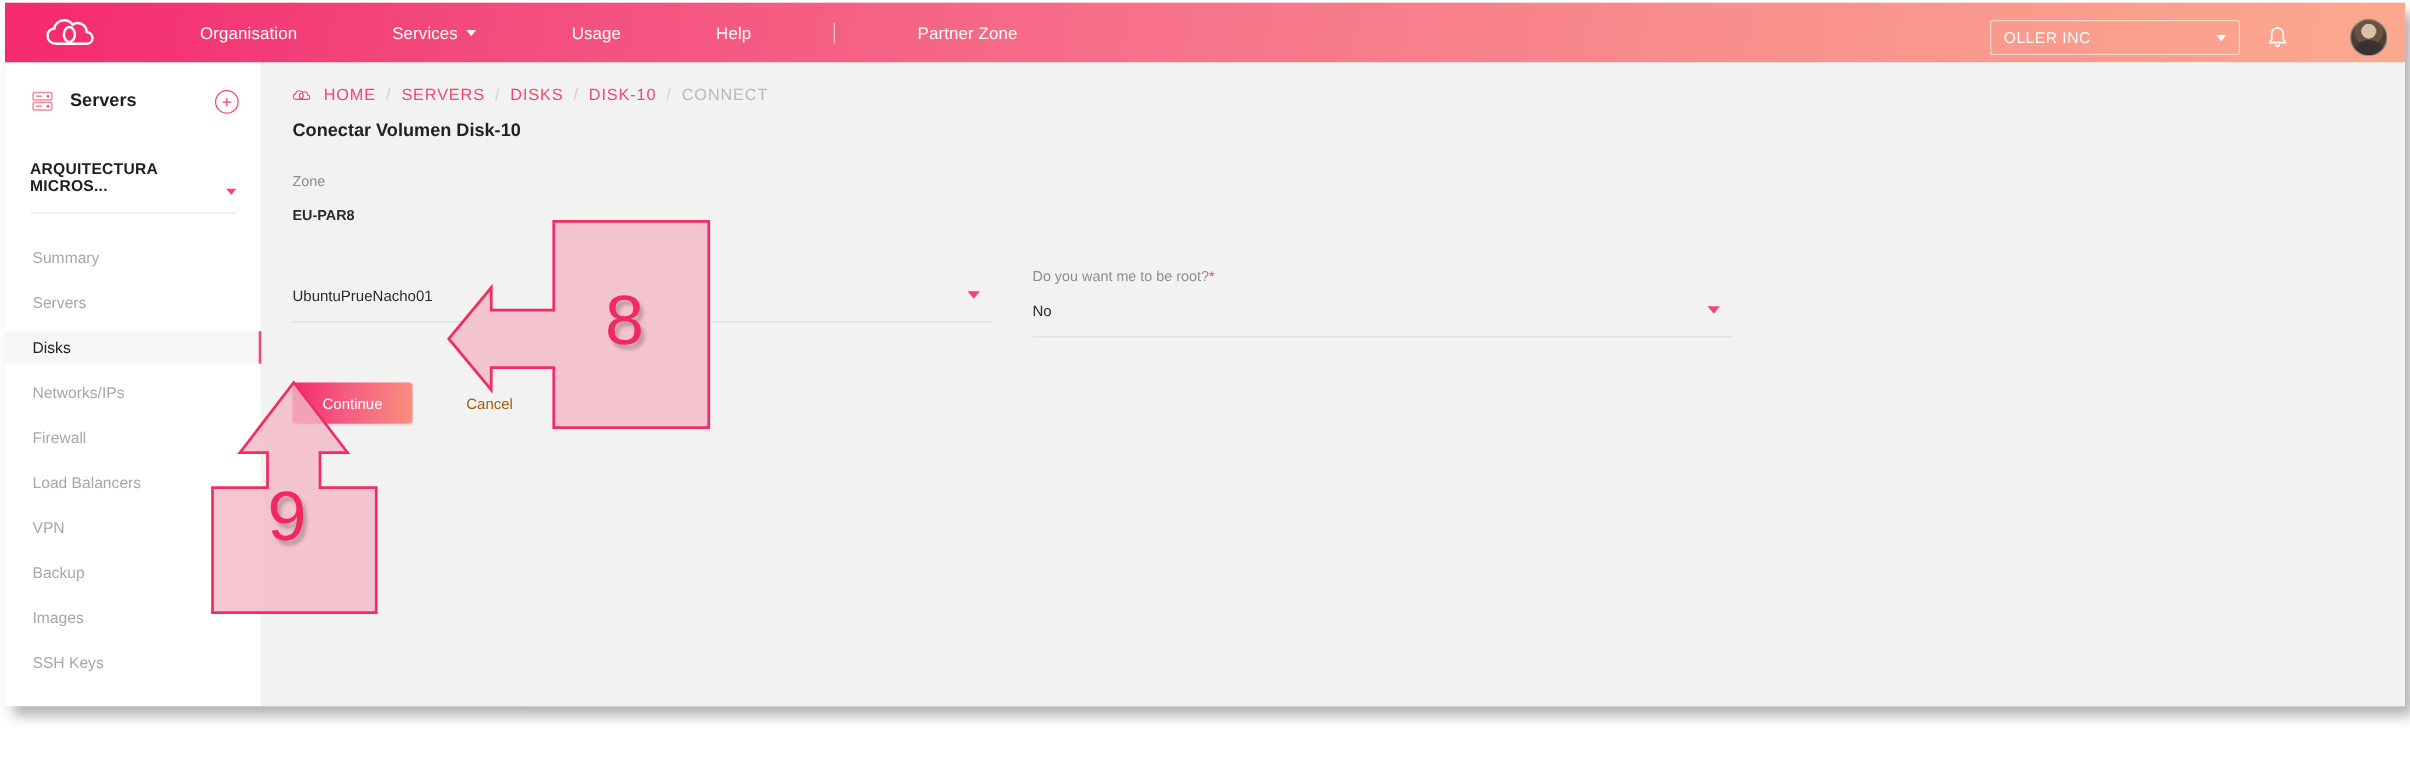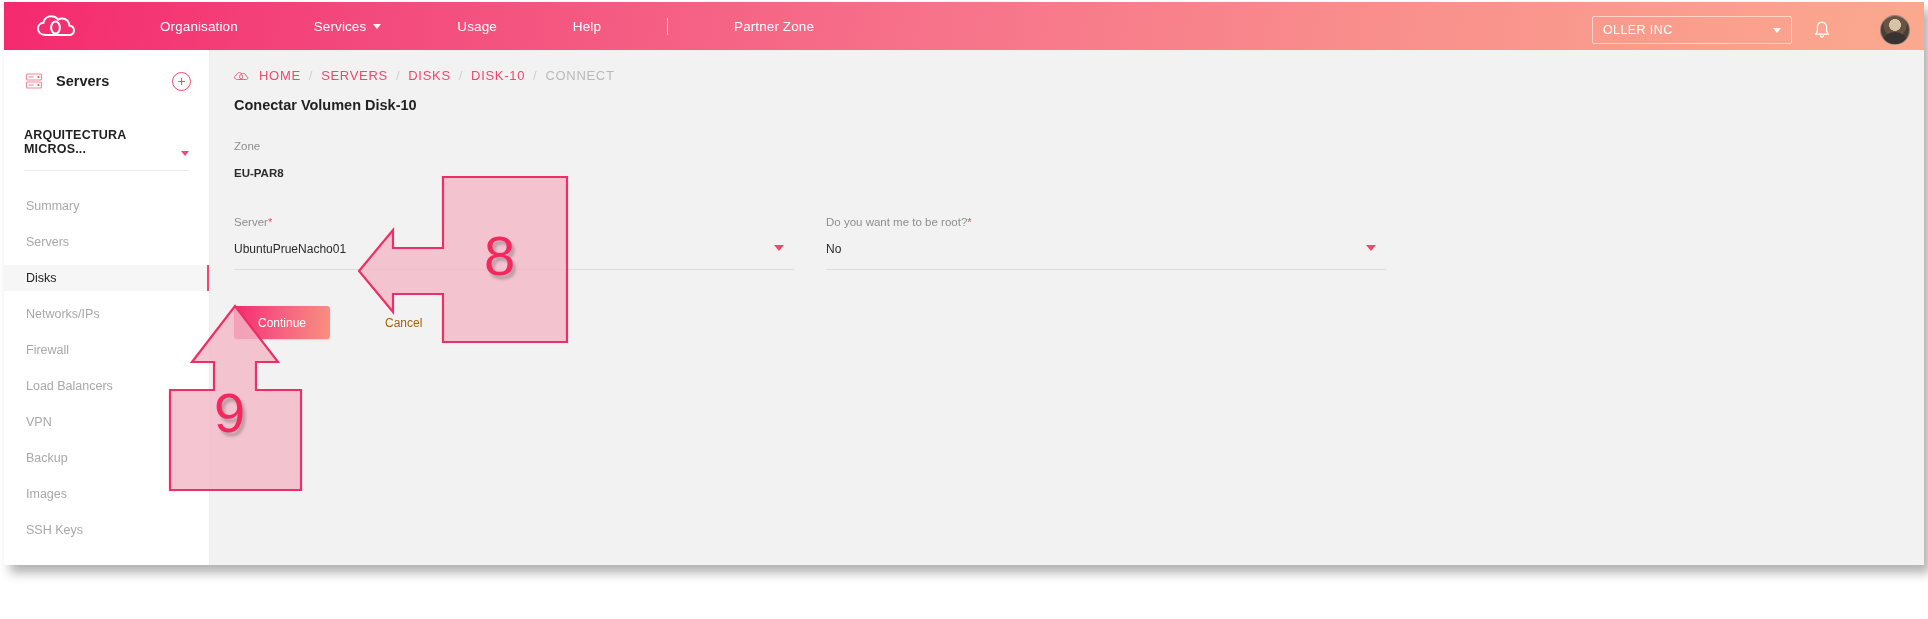--- a/index.html
+++ b/index.html
@@ -251,21 +251,21 @@
     width: 0; height: 0;
     border-left: 5px solid transparent;
     border-right: 5px solid transparent;
     border-top: 6px solid #f2466f;
   }
 
   .actions {
     display: flex; align-items: center;
     padding-left: 23px;
     margin-top: 36px;
-    gap: 12px;
+    gap: 0;
   }
   .btn-continue {
     width: 96px; height: 33px;
     border: none; border-radius: 3px;
     background: linear-gradient(95deg, #f3296f 0%, #f65c81 45%, #f9907f 100%);
     color: #ffffff;
     font-size: 12px;
     font-family: "Liberation Sans", sans-serif;
     cursor: pointer;
     box-shadow: 0 1px 2px rgba(0,0,0,0.12);
@@ -436,23 +436,20 @@
       <div class="page-title">Conectar Volumen Disk-10</div>
 
       <div class="zone-block">
         <div class="field-label">Zone</div>
         <div class="static-value">EU-PAR8</div>
       </div>
 
       <div class="form-row">
 
         <div class="form-field">
-          <div class="field-label">
-            <span>Server</span><span class="req">*</span>
-          </div>
           <div class="select-ctl">
             <span class="select-value">UbuntuPrueNacho01</span>
             <span class="select-caret"></span>
           </div>
         </div>
 
         <div class="form-field">
           <div class="field-label">
             <span>Do you want me to be root?</span><span class="req">*</span>
           </div>

